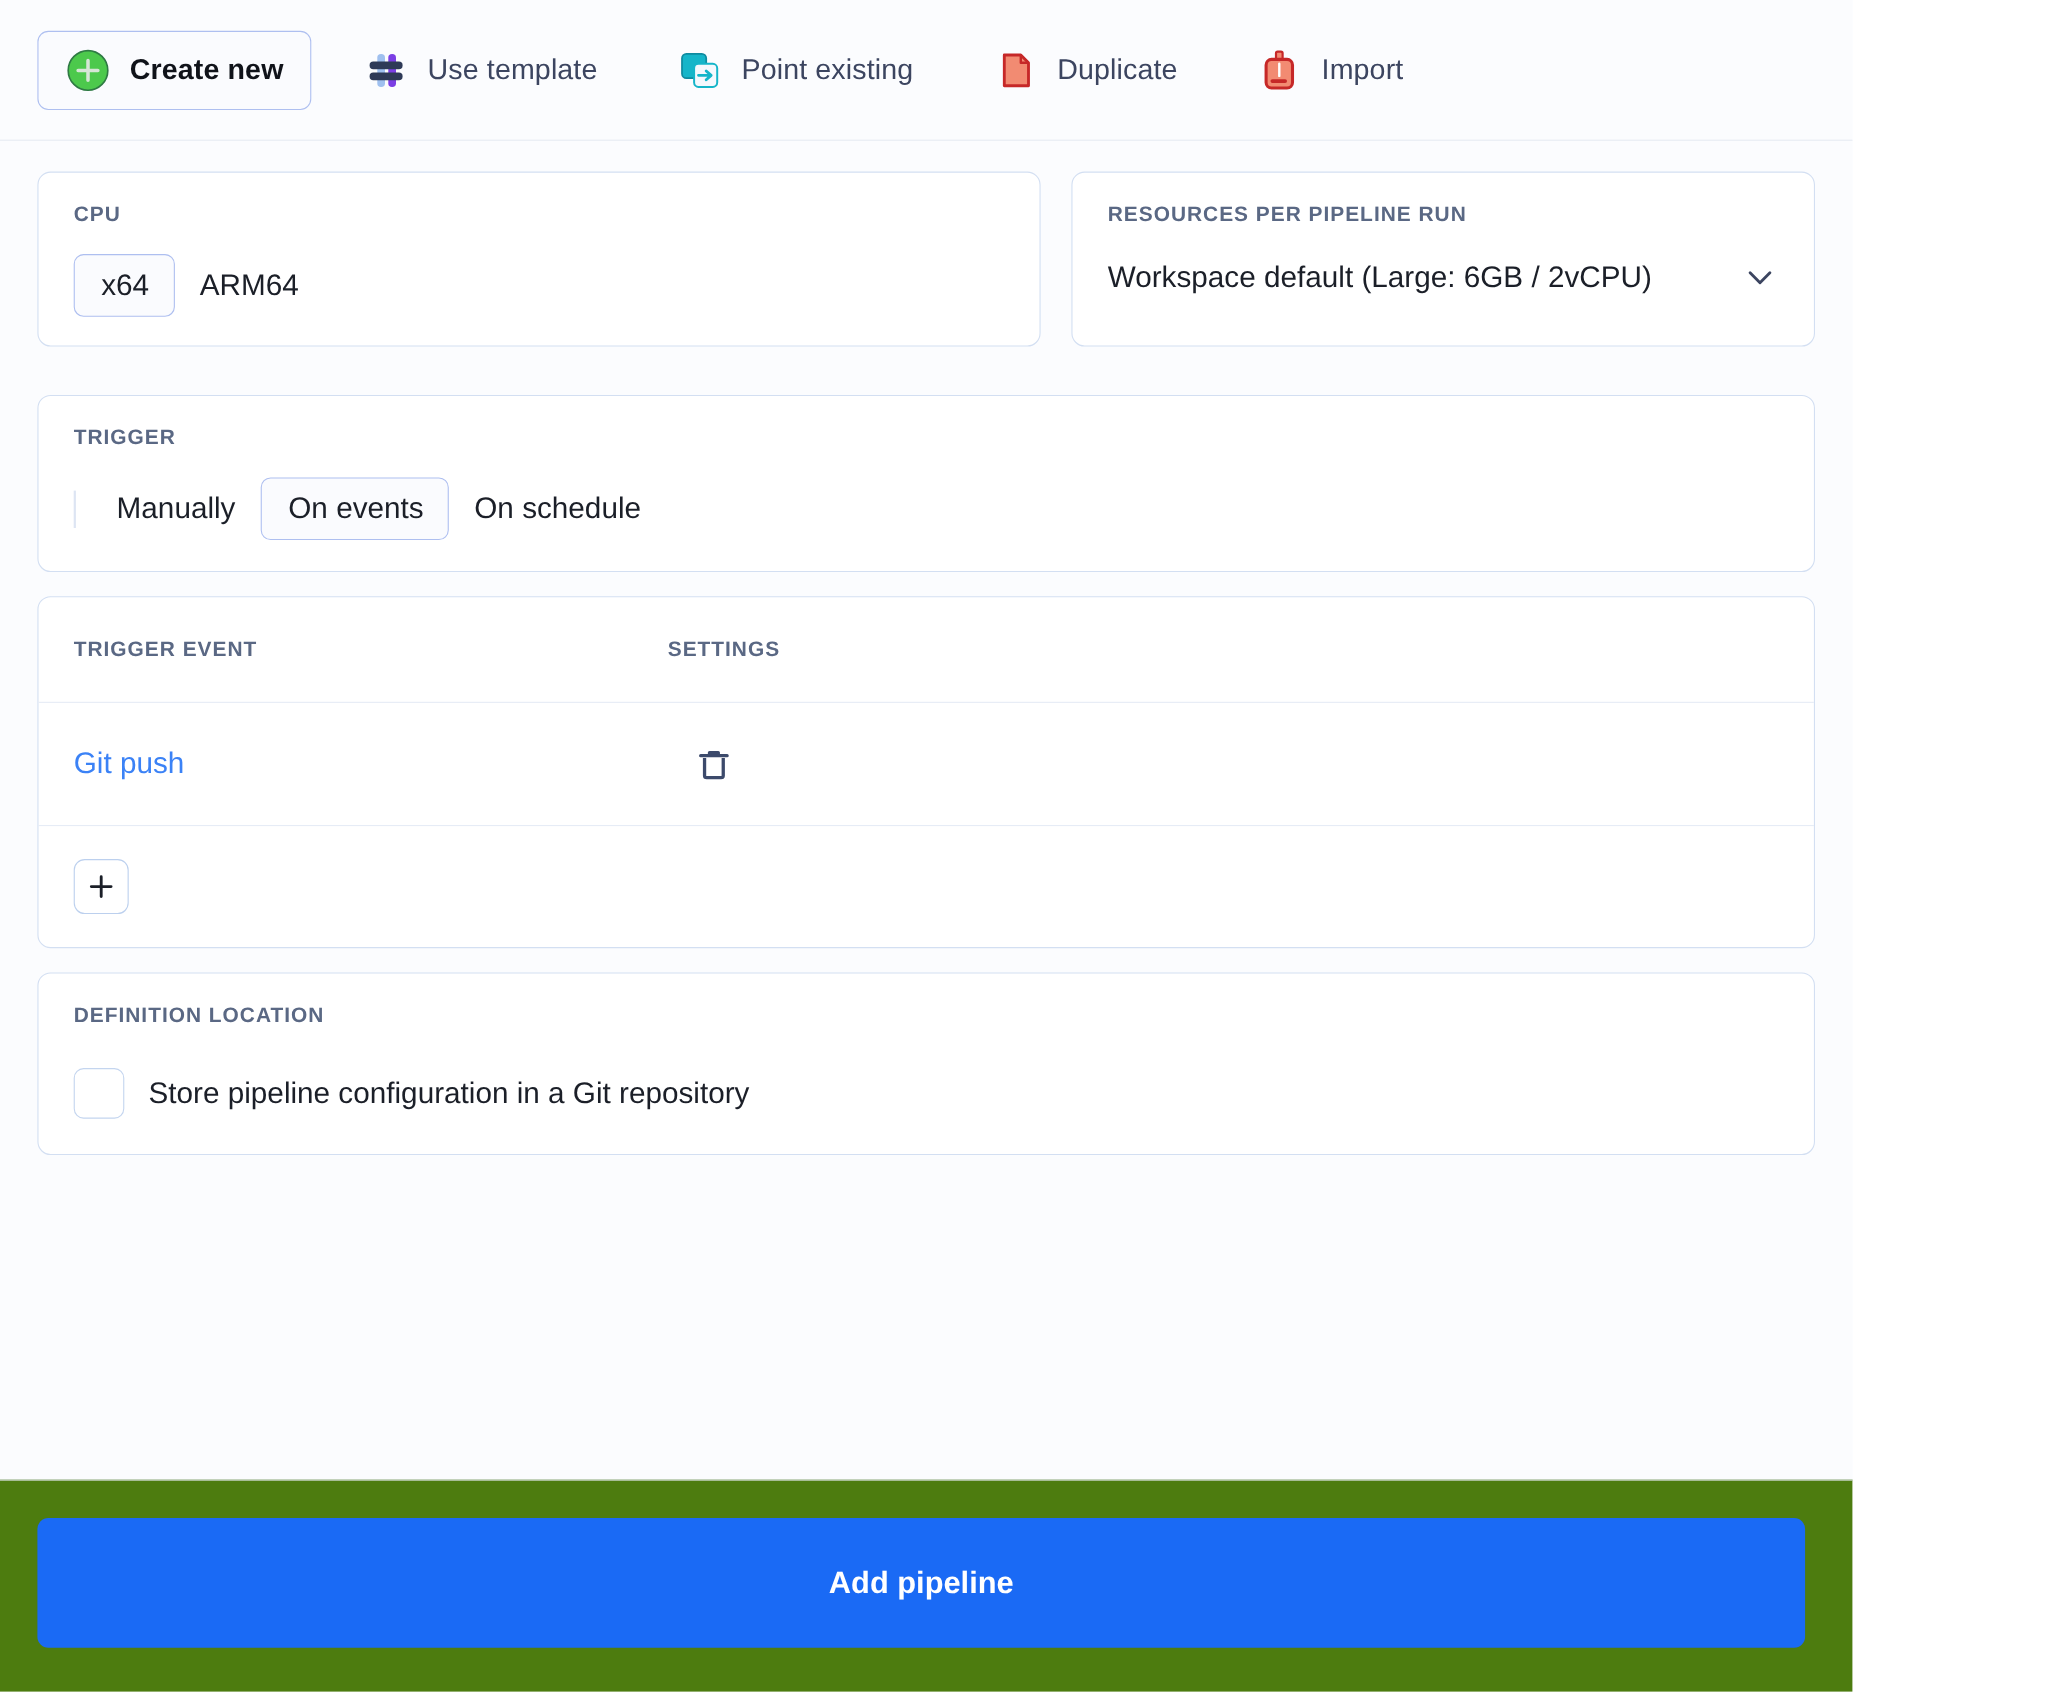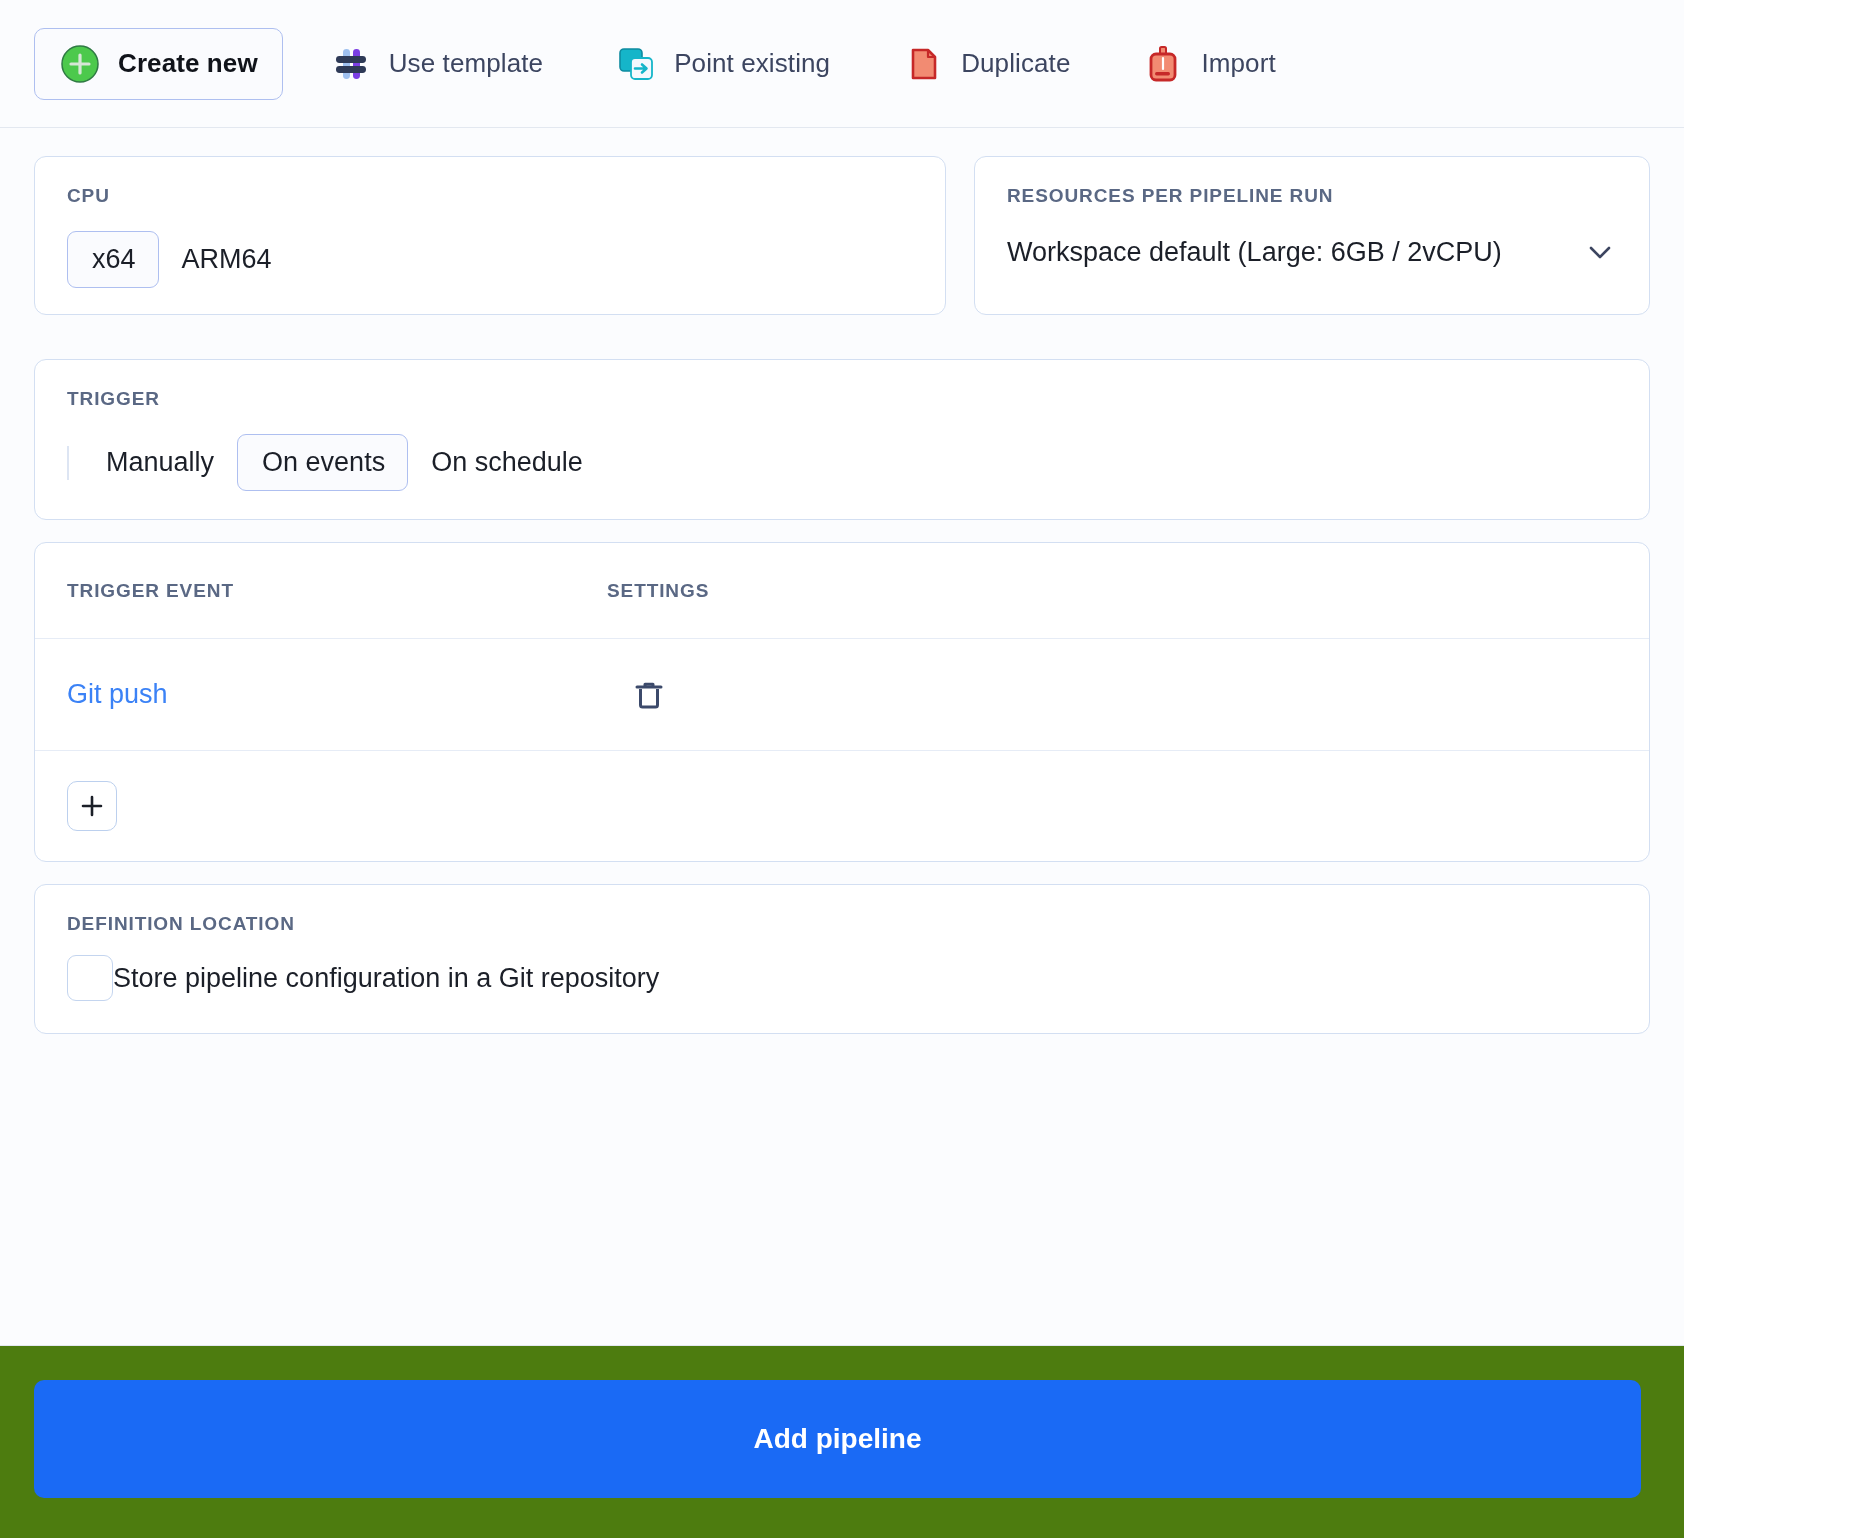--- a/index.html
+++ b/index.html
@@ -217,21 +217,22 @@
     align-items: center;
     justify-content: center;
     cursor: pointer;
     box-sizing: border-box;
   }
 
   .def-card { padding: 28px 32px 32px 32px; }
   .check-row {
     display: flex;
     align-items: center;
-    margin-top: 20px;
+    margin-top: 36px;
+    gap: 22px;
     cursor: pointer;
   }
   .checkbox {
     width: 46px;
     height: 46px;
     border: 1px solid #c4d5ef;
     border-radius: 9px;
     background: #ffffff;
     flex: 0 0 46px;
     box-sizing: border-box;

